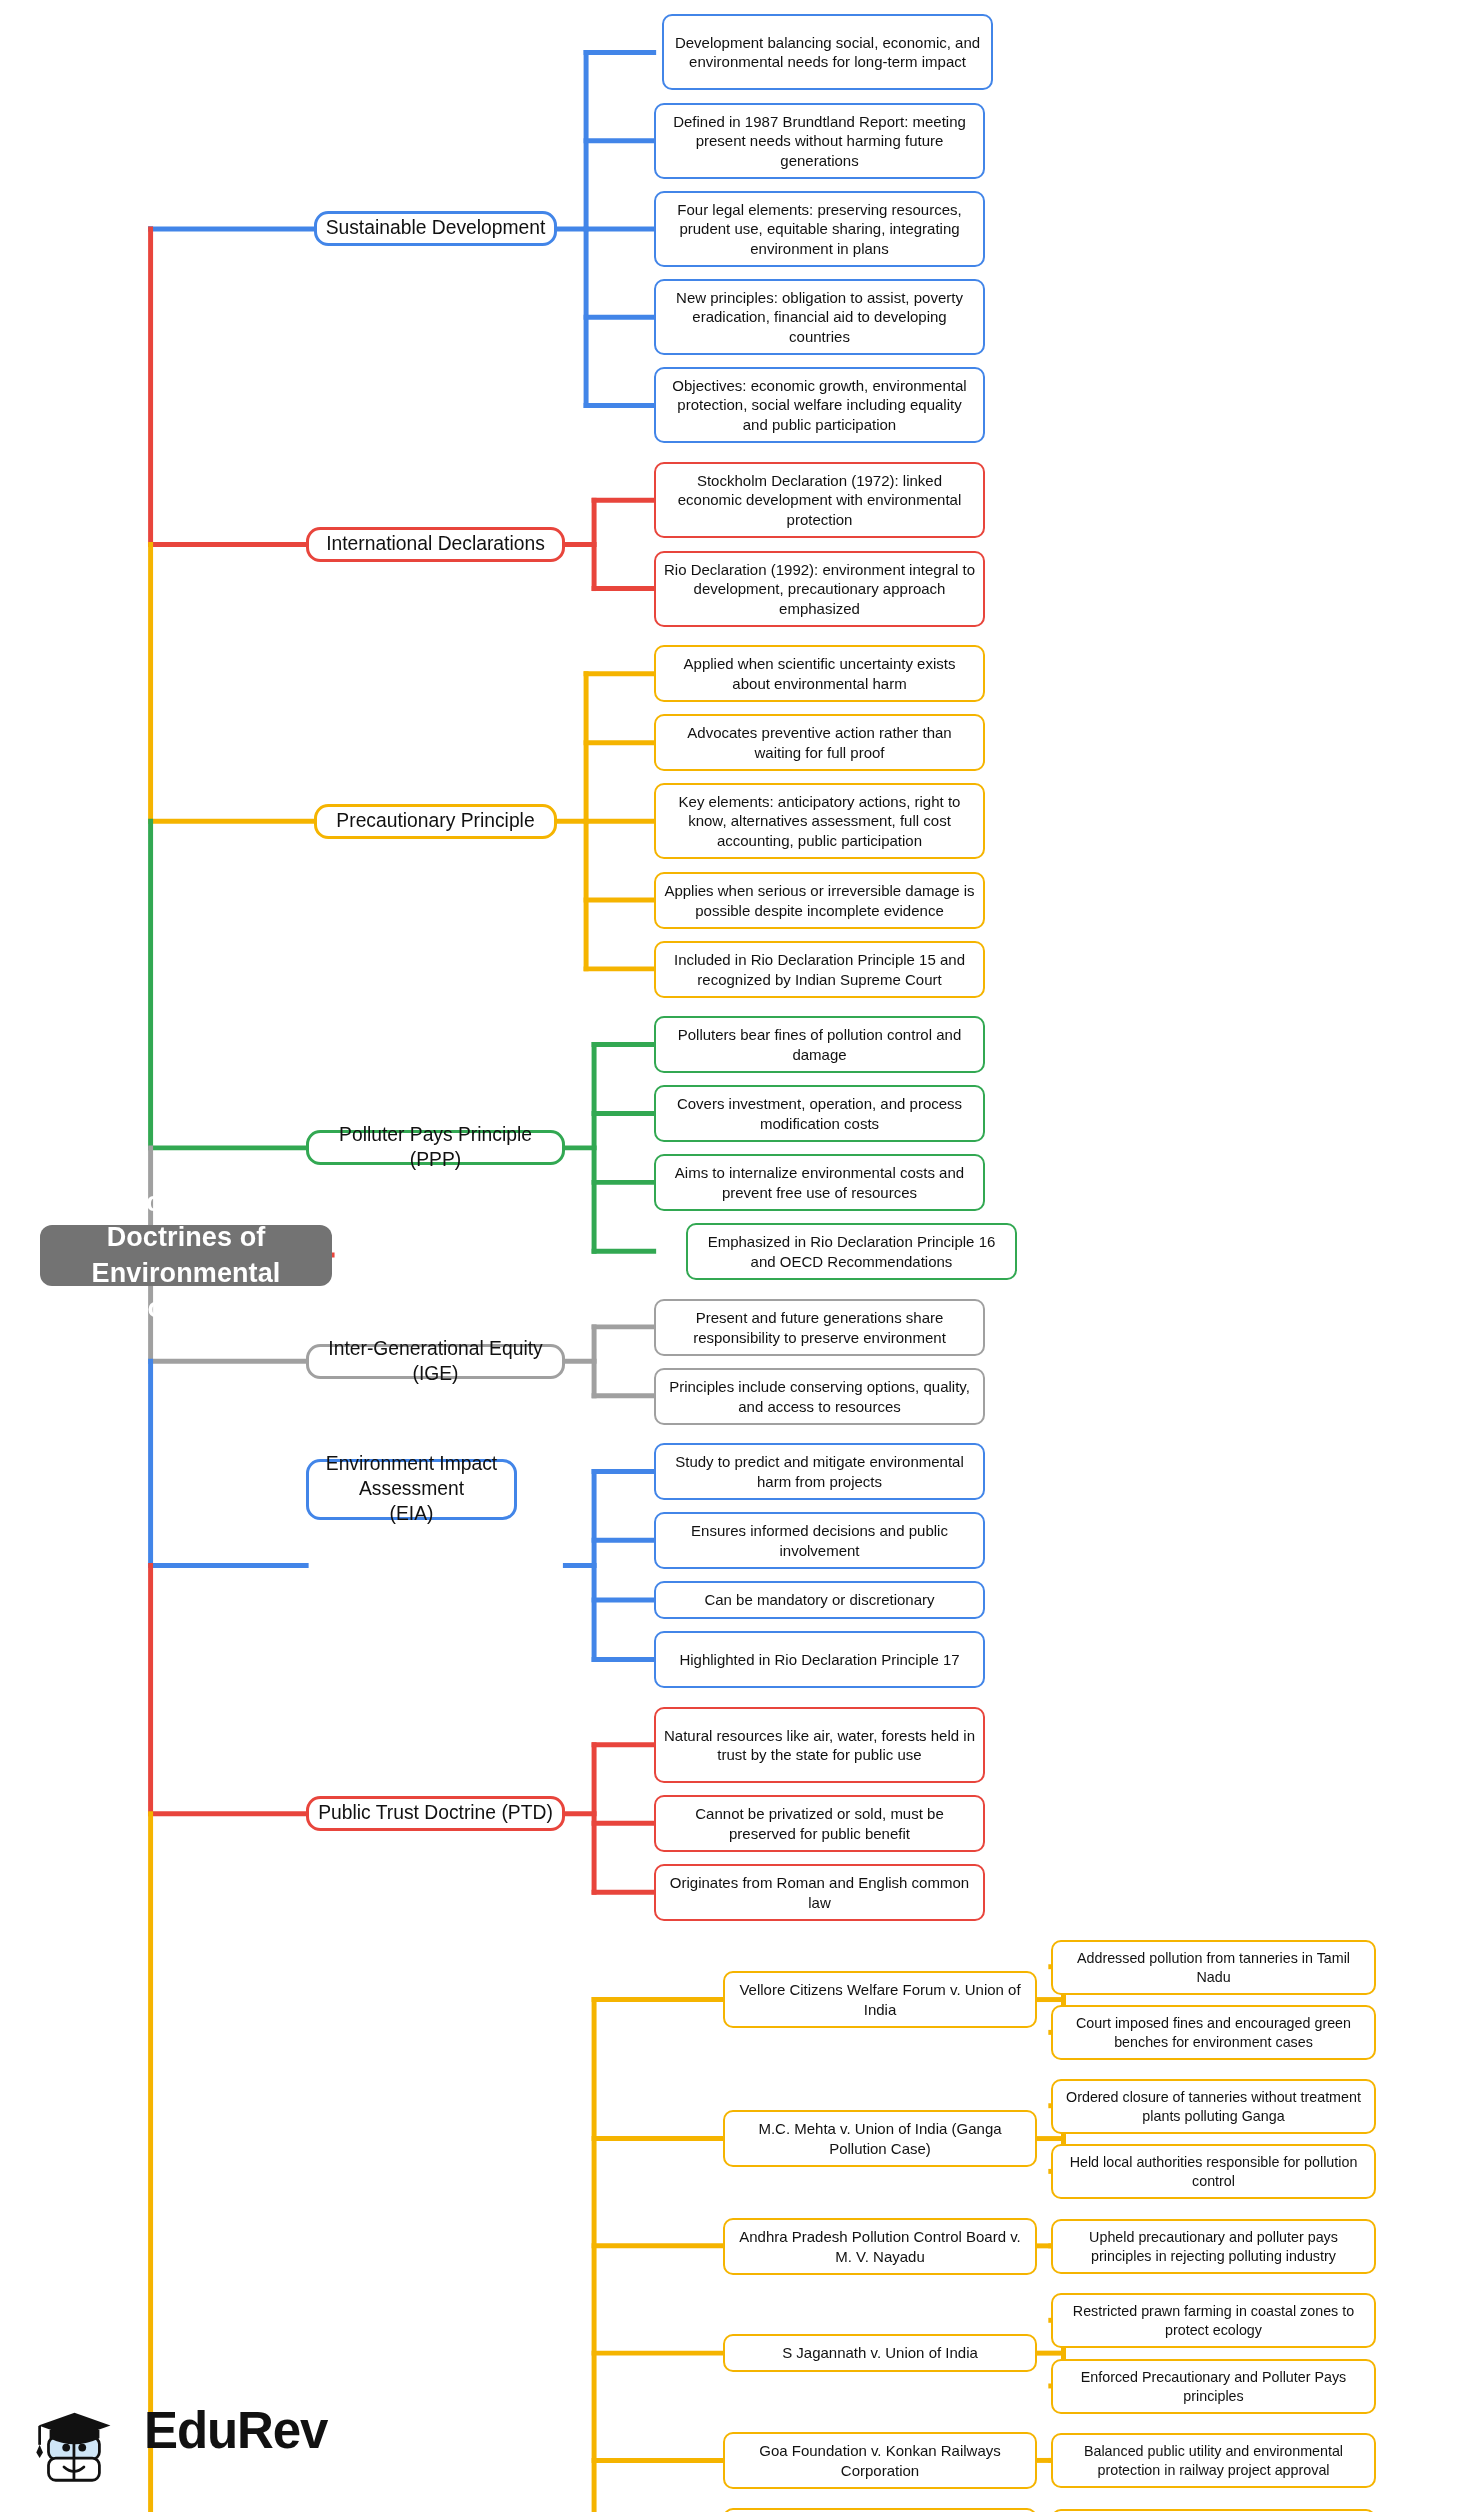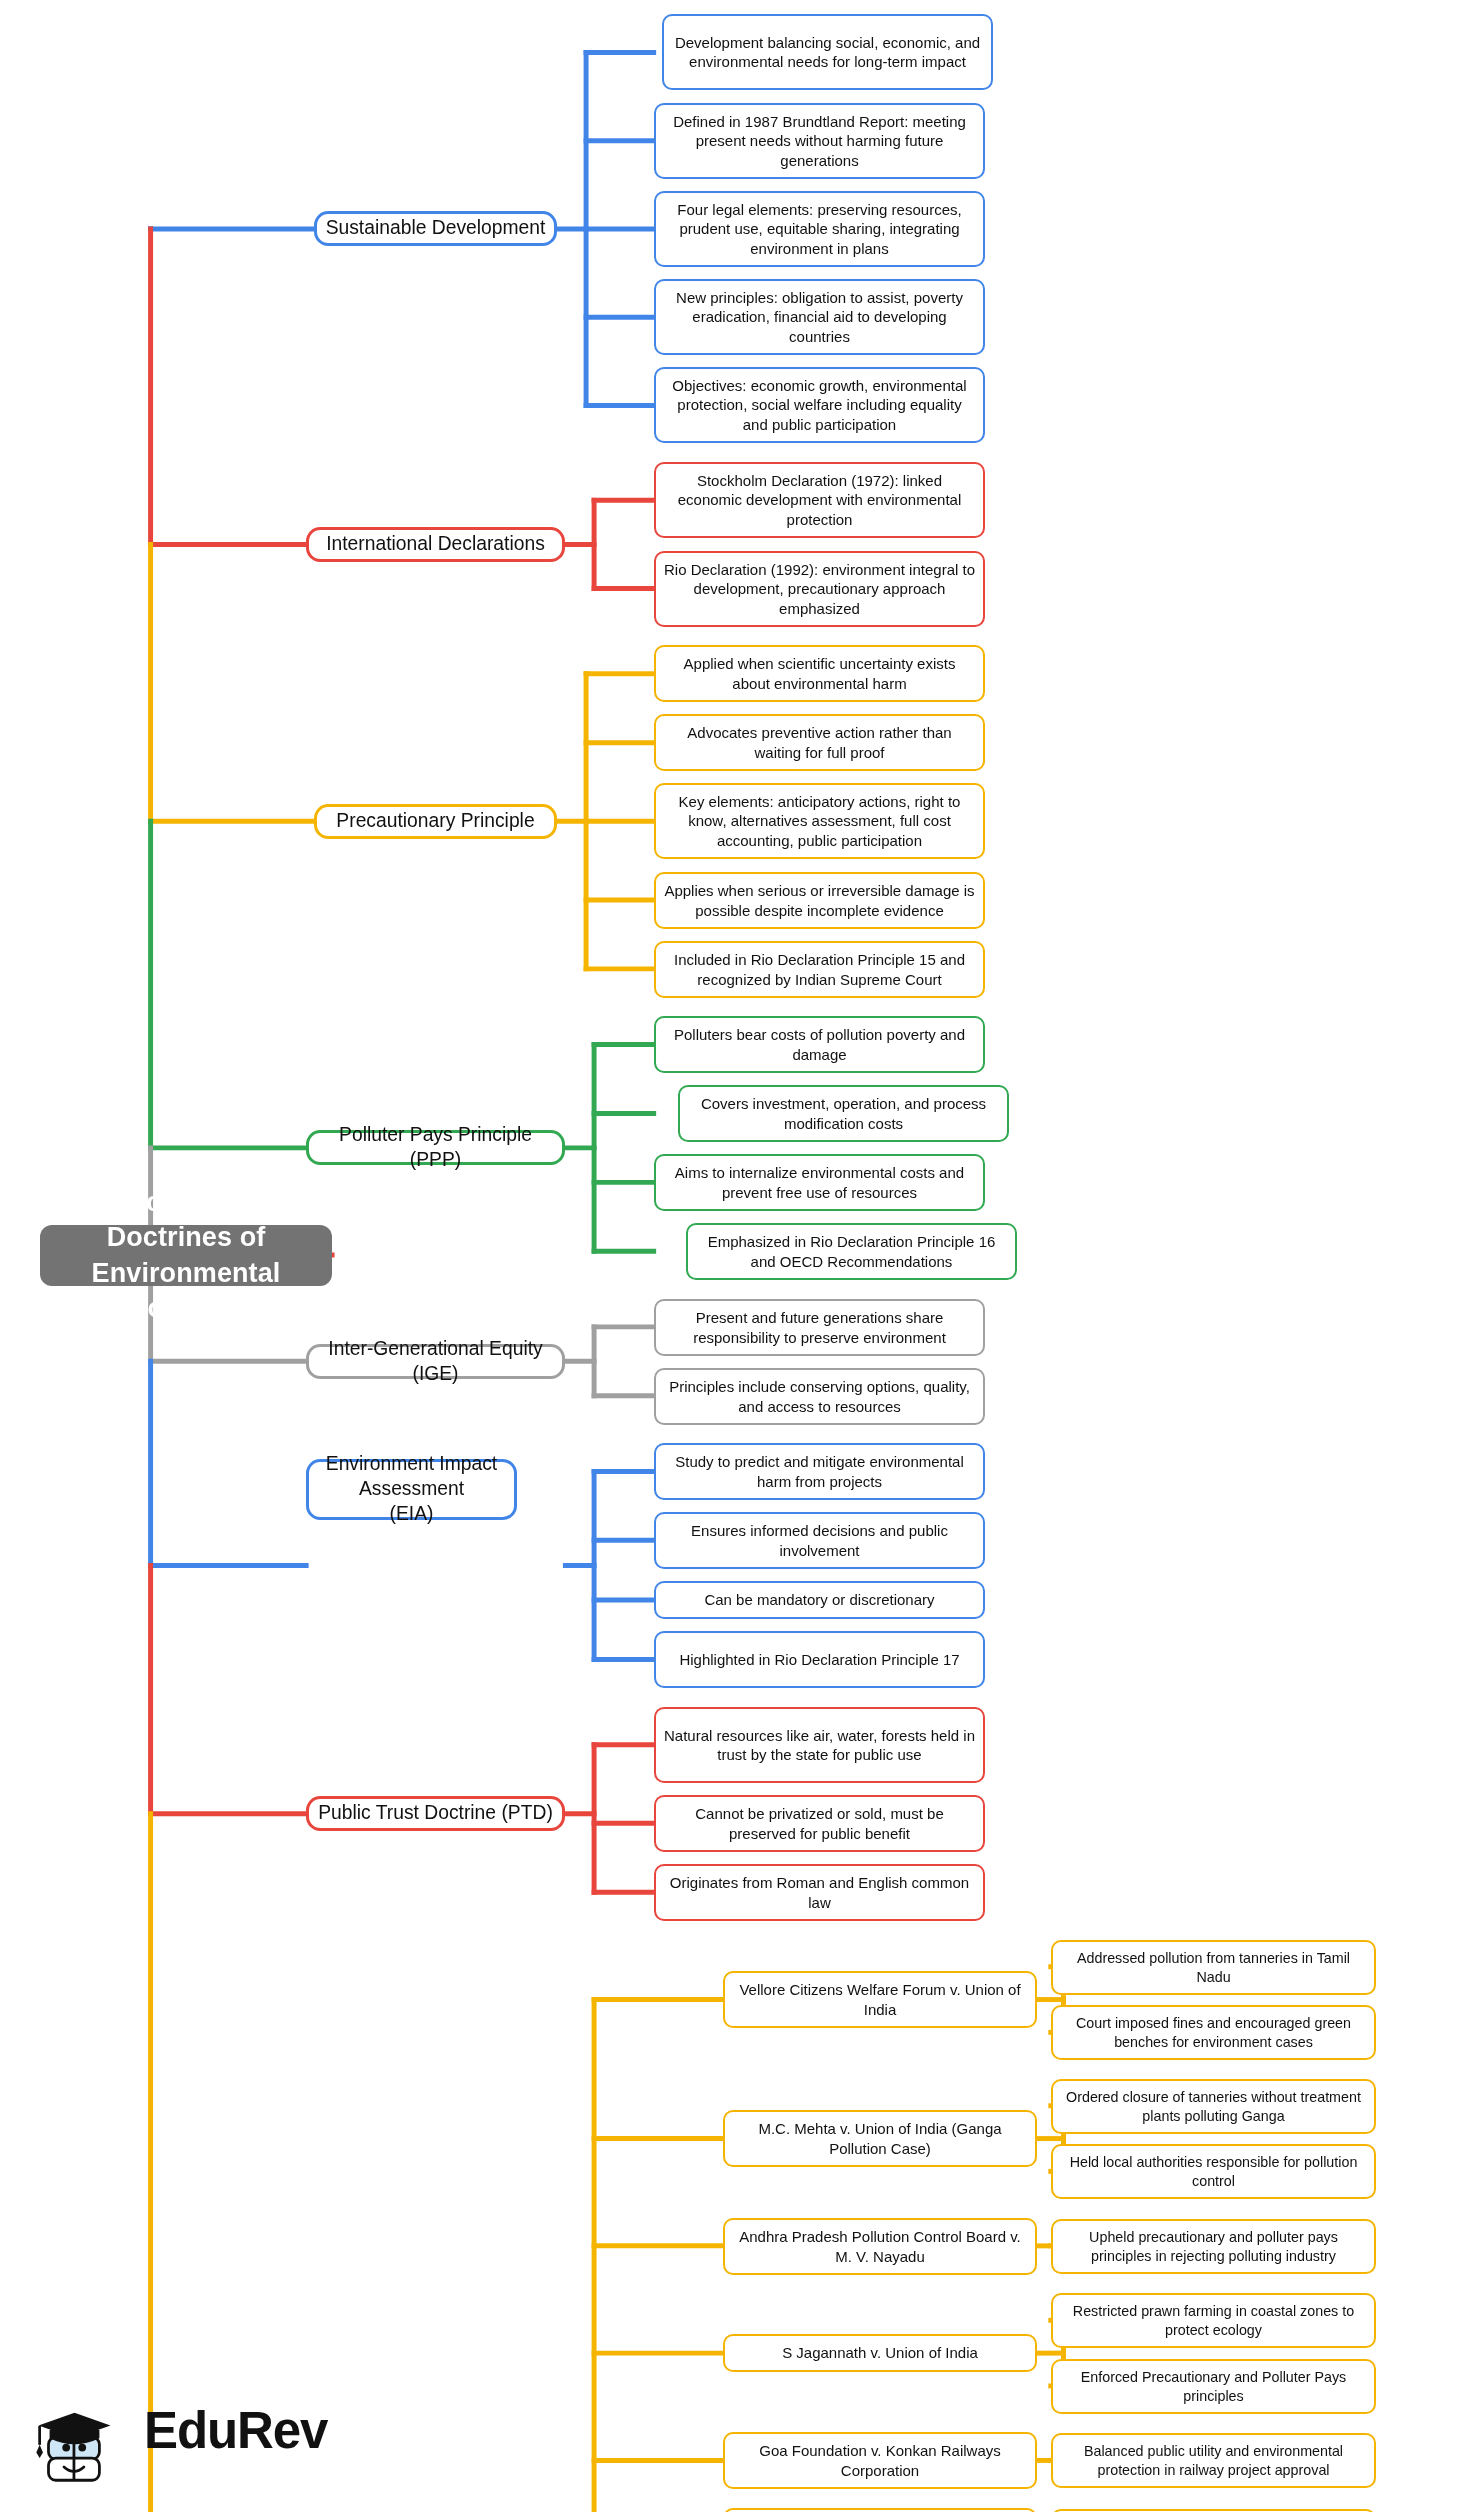--- a/index.html
+++ b/index.html
@@ -210,22 +210,22 @@
       <div class="node branch" style="left: 306px; top: 527px; width: 259px; height: 35px; border-color: rgb(232, 69, 60); white-space: pre-line;">International Declarations</div>
       <div class="node leaf" style="left: 654px; top: 462px; width: 331px; height: 76px; border-color: rgb(232, 69, 60);">Stockholm Declaration (1972): linked economic development with environmental protection</div>
       <div class="node leaf" style="left: 654px; top: 551px; width: 331px; height: 76px; border-color: rgb(232, 69, 60);">Rio Declaration (1992): environment integral to development, precautionary approach emphasized</div>
       <div class="node branch" style="left: 314px; top: 804px; width: 243px; height: 35px; border-color: rgb(245, 180, 0); white-space: pre-line;">Precautionary Principle</div>
       <div class="node leaf" style="left: 654px; top: 645px; width: 331px; height: 57px; border-color: rgb(245, 180, 0);">Applied when scientific uncertainty exists about environmental harm</div>
       <div class="node leaf" style="left: 654px; top: 714px; width: 331px; height: 57px; border-color: rgb(245, 180, 0);">Advocates preventive action rather than waiting for full proof</div>
       <div class="node leaf" style="left: 654px; top: 783px; width: 331px; height: 76px; border-color: rgb(245, 180, 0);">Key elements: anticipatory actions, right to know, alternatives assessment, full cost accounting, public participation</div>
       <div class="node leaf" style="left: 654px; top: 872px; width: 331px; height: 57px; border-color: rgb(245, 180, 0);">Applies when serious or irreversible damage is possible despite incomplete evidence</div>
       <div class="node leaf" style="left: 654px; top: 941px; width: 331px; height: 57px; border-color: rgb(245, 180, 0);">Included in Rio Declaration Principle 15 and recognized by Indian Supreme Court</div>
       <div class="node branch" style="left: 306px; top: 1130px; width: 259px; height: 35px; border-color: rgb(50, 168, 82); white-space: pre-line;">Polluter Pays Principle (PPP)</div>
-      <div class="node leaf" style="left: 654px; top: 1016px; width: 331px; height: 57px; border-color: rgb(50, 168, 82);">Polluters bear costs of pollution poverty and damage</div>
-      <div class="node leaf" style="left: 654px; top: 1085px; width: 331px; height: 57px; border-color: rgb(50, 168, 82); margin-left: 24px;">Covers investment, operation, and process modification costs</div>
+      <div class="node leaf" style="left: 654px; top: 1016px; width: 331px; height: 57px; border-color: rgb(50, 168, 82);">Polluters bear fines of pollution control and damage</div>
+      <div class="node leaf" style="left: 654px; top: 1085px; width: 331px; height: 57px; border-color: rgb(50, 168, 82);">Covers investment, operation, and process modification costs</div>
       <div class="node leaf" style="left: 654px; top: 1154px; width: 331px; height: 57px; border-color: rgb(50, 168, 82);">Aims to internalize environmental costs and prevent free use of resources</div>
       <div class="node leaf" style="left: 654px; top: 1223px; width: 331px; height: 57px; border-color: rgb(50, 168, 82); margin-left: 32px;">Emphasized in Rio Declaration Principle 16 and OECD Recommendations</div>
       <div class="node branch" style="left: 306px; top: 1344px; width: 259px; height: 35px; border-color: rgb(160, 160, 160); white-space: pre-line;">Inter-Generational Equity (IGE)</div>
       <div class="node leaf" style="left: 654px; top: 1299px; width: 331px; height: 57px; border-color: rgb(160, 160, 160);">Present and future generations share responsibility to preserve environment</div>
       <div class="node leaf" style="left: 654px; top: 1368px; width: 331px; height: 57px; border-color: rgb(160, 160, 160);">Principles include conserving options, quality, and access to resources</div>
       <div class="node branch" style="left: 306px; top: 1459px; width: 211px; height: 61px; border-color: rgb(66, 133, 232); white-space: pre-line;">Environment Impact Assessment
 (EIA)</div>
       <div class="node leaf" style="left: 654px; top: 1443px; width: 331px; height: 57px; border-color: rgb(66, 133, 232);">Study to predict and mitigate environmental harm from projects</div>
       <div class="node leaf" style="left: 654px; top: 1512px; width: 331px; height: 57px; border-color: rgb(66, 133, 232);">Ensures informed decisions and public involvement</div>
       <div class="node leaf" style="left: 654px; top: 1581px; width: 331px; height: 38px; border-color: rgb(66, 133, 232);">Can be mandatory or discretionary</div>

